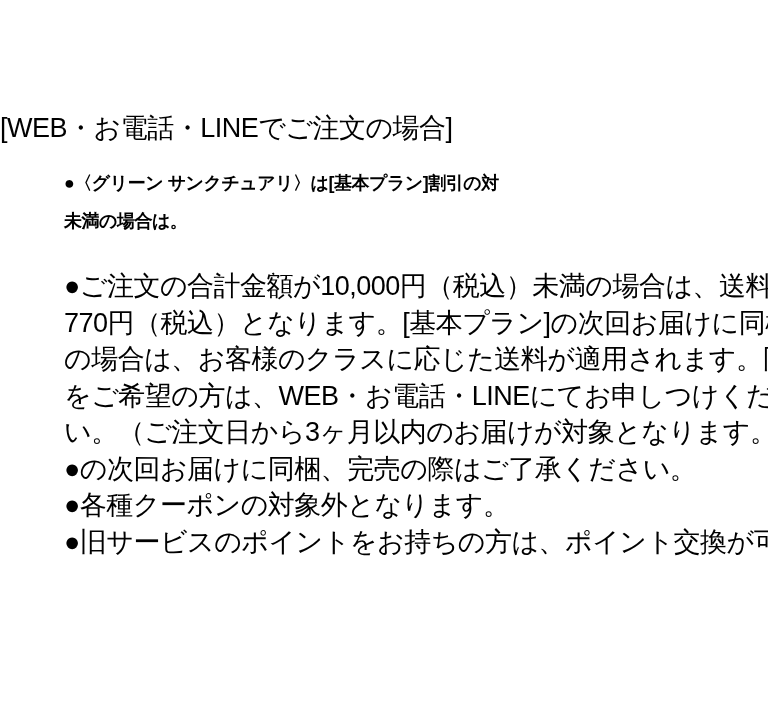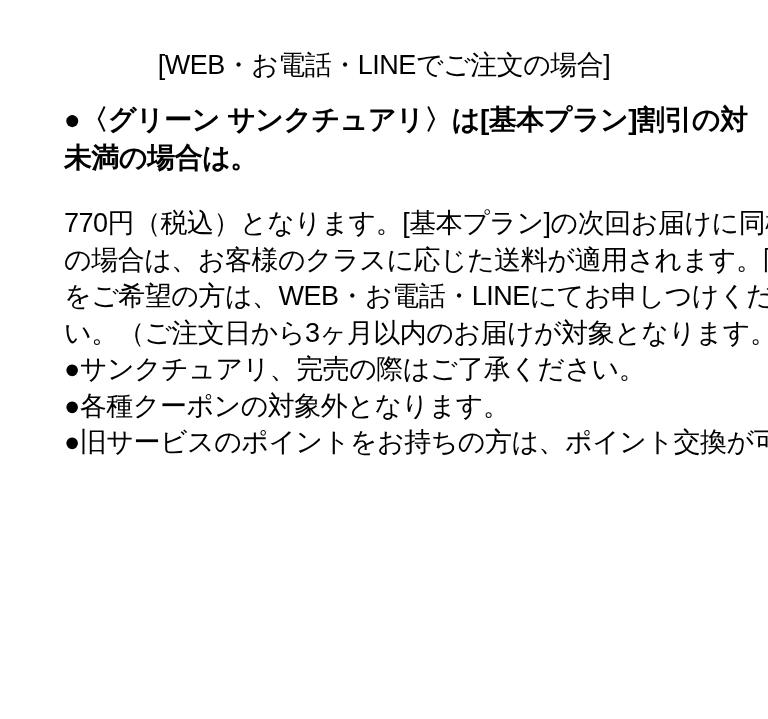--- a/index.html
+++ b/index.html
@@ -14,31 +14,31 @@
     font-family: "Liberation Sans", "DejaVu Sans", sans-serif;
     overflow: hidden;
   }
   .page {
     position: relative;
     width: 768px;
     height: 719px;
     box-sizing: border-box;
   }
   .section-heading {
-    padding-top: 46px;
-    text-align: center;
+    padding-top: 109px;
+    text-align: left;
     font-size: 27px;
     line-height: 38px;
     font-weight: 400;
     letter-spacing: -0.5px;
     white-space: nowrap;
   }
   .highlight-note {
     margin: 17px 30px 0 64px;
-    font-size: 28px;
+    font-size: 18px;
     font-weight: 700;
     line-height: 38px;
     letter-spacing: -0.5px;
   }
   .notes-block {
     margin: 28px 30px 0 64px;
     font-size: 27px;
     font-weight: 400;
     line-height: 36.5px;
     letter-spacing: -0.5px;
@@ -53,22 +53,23 @@
 <div class="page">
 
   <div class="section-heading">[WEB・お電話・LINEでご注文の場合]</div>
 
   <div class="highlight-note">
     <div class="text-line">●〈グリーン サンクチュアリ〉は[基本プラン]割引の対</div>
     <div class="text-line">未満の場合は。</div>
   </div>
 
   <div class="notes-block">
+    <div class="text-line">●ご注文の合計金額が10,000円（税込）未満の場合は、送料</div>
     <div class="text-line">770円（税込）となります。[基本プラン]の次回お届けに同梱</div>
     <div class="text-line">の場合は、お客様のクラスに応じた送料が適用されます。同梱</div>
     <div class="text-line">をご希望の方は、WEB・お電話・LINEにてお申しつけくださ</div>
     <div class="text-line">い。（ご注文日から3ヶ月以内のお届けが対象となります。）</div>
-    <div class="text-line">●サンクチュアリ、完売の際はご了承ください。</div>
+    <div class="text-line">●の次回お届けに同梱、完売の際はご了承ください。</div>
     <div class="text-line">●各種クーポンの対象外となります。</div>
     <div class="text-line">●旧サービスのポイントをお持ちの方は、ポイント交換が可能</div>
   </div>
 
 </div>
 
 </body></html>

